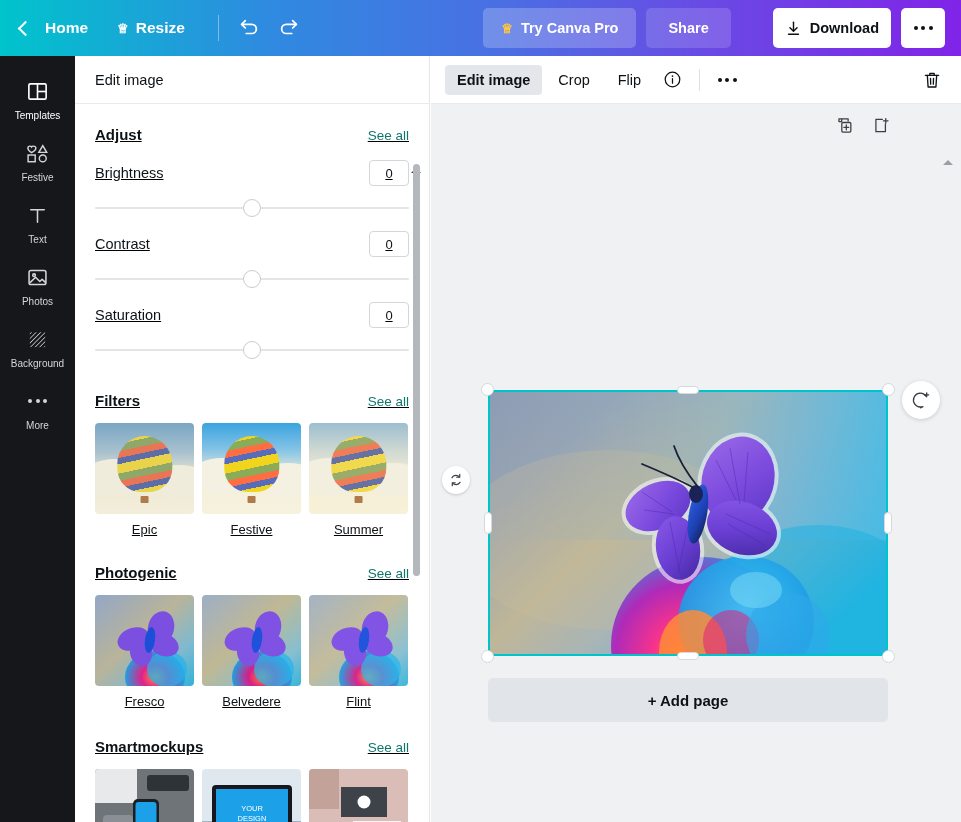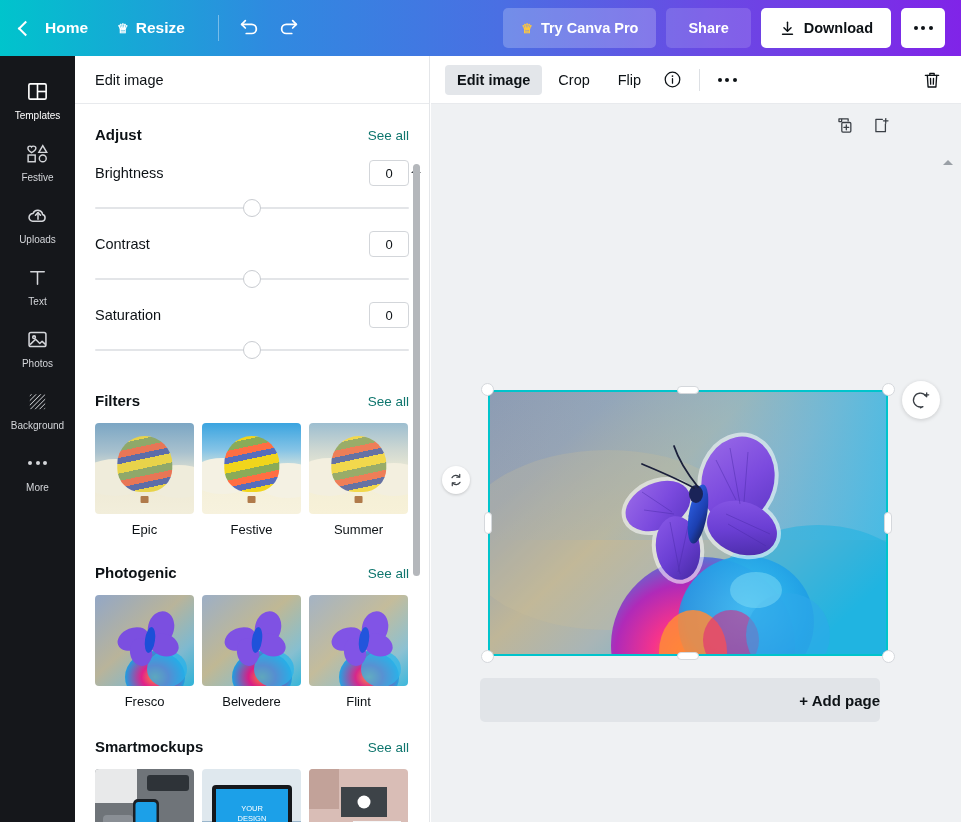--- a/index.html
+++ b/index.html
@@ -35,21 +35,21 @@
     cursor: pointer;
   }
   .tb-right { margin-left: auto; display: flex; align-items: center; gap: 10px; padding-right: 16px; }
   .btn {
     display: flex; align-items: center; justify-content: center; gap: 8px;
     height: 40px; border-radius: 5px; font-size: 14.5px; font-weight: bold;
     cursor: pointer; white-space: nowrap;
   }
   .btn-pro { background: rgba(255,255,255,.22); color: #fff; padding: 0 18px; }
   .btn-share { background: rgba(255,255,255,.15); color: #fff; padding: 0 22px; }
-  .btn-download { background: #fff; color: #0d1216; padding: 0 18px; }
+  .btn-download { background: #fff; color: #0d1216; padding: 0 12px; margin-left: 32px; }
   .btn-more { background: #fff; color: #0d1216; width: 44px; padding: 0; font-size: 18px; letter-spacing: 1.5px; }
   .dots3 { display: flex; gap: 3.5px; align-items: center; }
   .dots3 i { width: 4px; height: 4px; border-radius: 50%; background: currentColor; display: block; }
 
   
   .rail {
     position: absolute; top: 56px; left: 0; width: 75px; height: 766px;
     background: #15171b; display: flex; flex-direction: column; align-items: center;
     padding-top: 12px;
   }
@@ -63,21 +63,21 @@
 
   
   .panel {
     position: absolute; top: 56px; left: 75px; width: 355px; height: 766px;
     background: #fff; border-right: 1px solid #e4e6e9;
   }
   .panel-head {
     height: 48px; display: flex; align-items: center; padding: 0 20px;
     border-bottom: 1px solid #e8eaed; font-size: 14.5px; color: #0d1216;
   }
-  .panel-body { position: absolute; top: 48px; left: 0; right: 0; bottom: 0; overflow: hidden; padding: 0 20px; }
+  .panel-body { position: absolute; top: 48px; left: 0; right: 0; bottom: 0; overflow: hidden; padding: 0 20px; text-decoration: underline; }
   .sec-head {
     display: flex; align-items: baseline; justify-content: space-between;
     padding-top: 22px; padding-bottom: 6px;
   }
   .sec-title { font-size: 15px; font-weight: bold; color: #0d1216; }
   .see-all { font-size: 13.5px; color: #0f766e; cursor: pointer; }
 
   .adj-row { padding-top: 11px; }
   .adj-top { display: flex; align-items: center; justify-content: space-between; }
   .adj-label { font-size: 14.5px; color: #0d1216; }
@@ -152,22 +152,22 @@
 
   .rot-btn { position: absolute; left: 11px; top: 362px; width: 28px; height: 28px; border-radius: 50%;
     background: #fff; box-shadow: 0 1px 3px rgba(0,0,0,.18); display: flex; align-items: center;
     justify-content: center; cursor: pointer; }
   .float-ico { position: absolute; width: 26px; height: 26px; display: flex; align-items: center;
     justify-content: center; cursor: pointer; }
   .comment-btn { position: absolute; left: 471px; top: 277px; width: 38px; height: 38px; border-radius: 50%;
     background: #fff; box-shadow: 0 1px 4px rgba(0,0,0,.16); display: flex; align-items: center;
     justify-content: center; cursor: pointer; }
 
-  .addpage { position: absolute; left: 49px; top: 574px; width: 400px; height: 44px;
-    background: #e1e4e8; border-radius: 5px; display: flex; align-items: center; justify-content: flex-end;
+  .addpage { position: absolute; left: 57px; top: 574px; width: 400px; height: 44px;
+    background: #e1e4e8; border-radius: 5px; display: flex; align-items: center; justify-content: center;
     font-size: 15px; font-weight: bold; color: #0d1216; cursor: pointer; }
 
   .canvas-scroll-up { position: absolute; right: 8px; top: 56px; width: 0; height: 0;
     border-left: 5px solid transparent; border-right: 5px solid transparent; border-bottom: 5px solid #9aa0a6; }
 </style>
 </head>
 <body>
 
 <div class="app">
 
@@ -236,30 +236,20 @@
     <div class="rail-item">
       <span class="rail-ico">
         <svg width="25" height="23" viewBox="0 0 26 24" fill="none" stroke="#d4d6da" stroke-width="1.5">
           <path d="M3 6.5c0-1.3 1-2.2 2.1-2.2.8 0 1.4.4 1.7.9.3-.5.9-.9 1.7-.9C10.3 4.3 11.3 5.2 11.3 6.5c0 2-3.2 3.9-4.5 4.6C5.6 10.4 3 8.5 3 6.5z"></path>
           <path d="M18.5 3.8 L22.6 10.8 L14.4 10.8 Z"></path>
           <rect x="3.2" y="13.6" width="7.4" height="7"></rect>
           <circle cx="18.5" cy="17.1" r="3.6"></circle>
         </svg>
       </span>
       <span>Festive</span>
-    </div>
-    <div class="rail-item">
-      <span class="rail-ico">
-        <svg width="24" height="23" viewBox="0 0 24 24" fill="none" stroke="#d4d6da" stroke-width="1.6" stroke-linecap="round" stroke-linejoin="round">
-          <path d="M6.5 18a4 4 0 0 1 .3-8 5.2 5.2 0 0 1 10 1 3.6 3.6 0 0 1-.4 7h-9.9z"></path>
-          <line x1="12" y1="16" x2="12" y2="9.2"></line>
-            <polyline points="9.4,11.7 12,9 14.6,11.7"></polyline>
-        </svg>
-      </span>
-      <span>Uploads</span>
     </div>
     <div class="rail-item">
       <span class="rail-ico">
         <svg width="23" height="23" viewBox="0 0 24 24" fill="none" stroke="#d4d6da" stroke-width="1.6" stroke-linecap="round">
           <line x1="5" y1="6" x2="19" y2="6"></line>
             <line x1="12" y1="6" x2="12" y2="19"></line>
         </svg>
       </span>
       <span>Text</span>
     </div>

